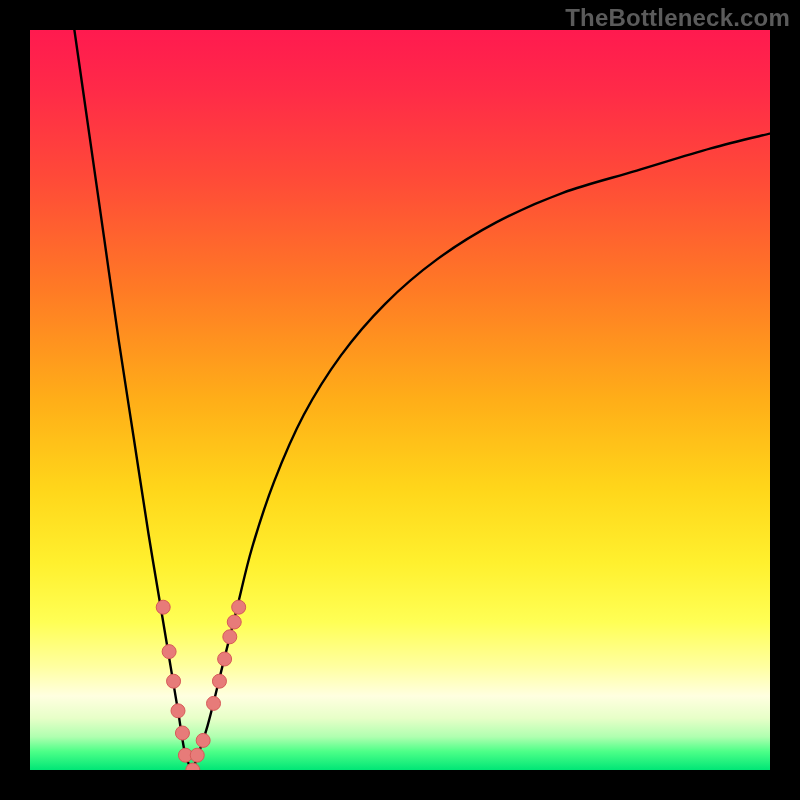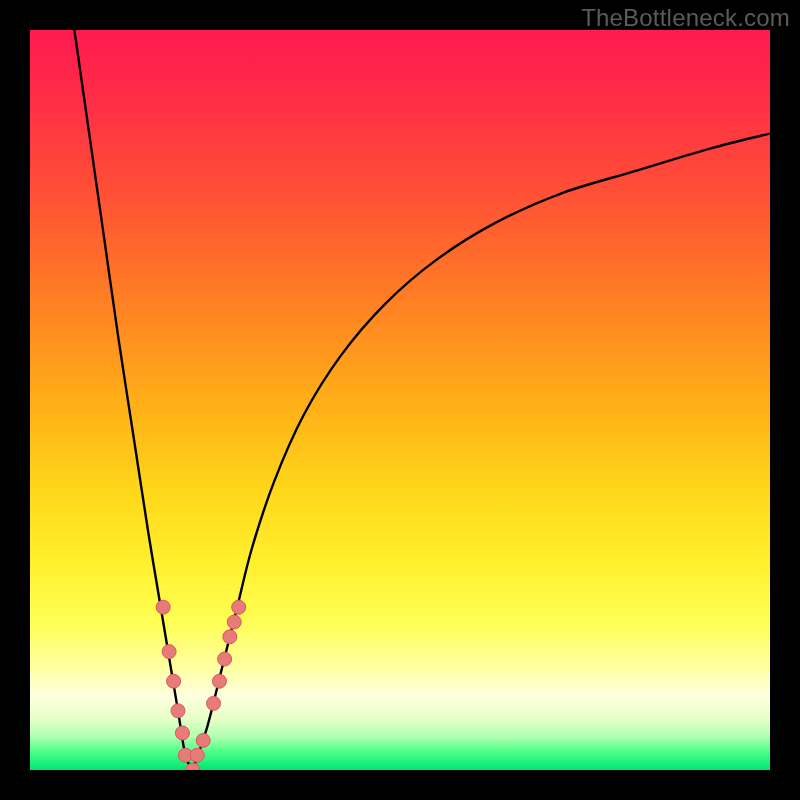--- a/index.html
+++ b/index.html
@@ -32,21 +32,21 @@
   .curves {
     position: absolute;
     inset: 0;
   }
   .watermark {
     position: absolute;
     top: 4px;
     right: 10px;
     font-size: 24px;
     color: #5b5b5b;
-    font-weight: 400;
+    font-weight: 700;
     letter-spacing: 0.2px;
     user-select: none;
   }
 </style>
 </head>
 <body>
 
 <div class="frame">
 
   <div class="plot-area">

